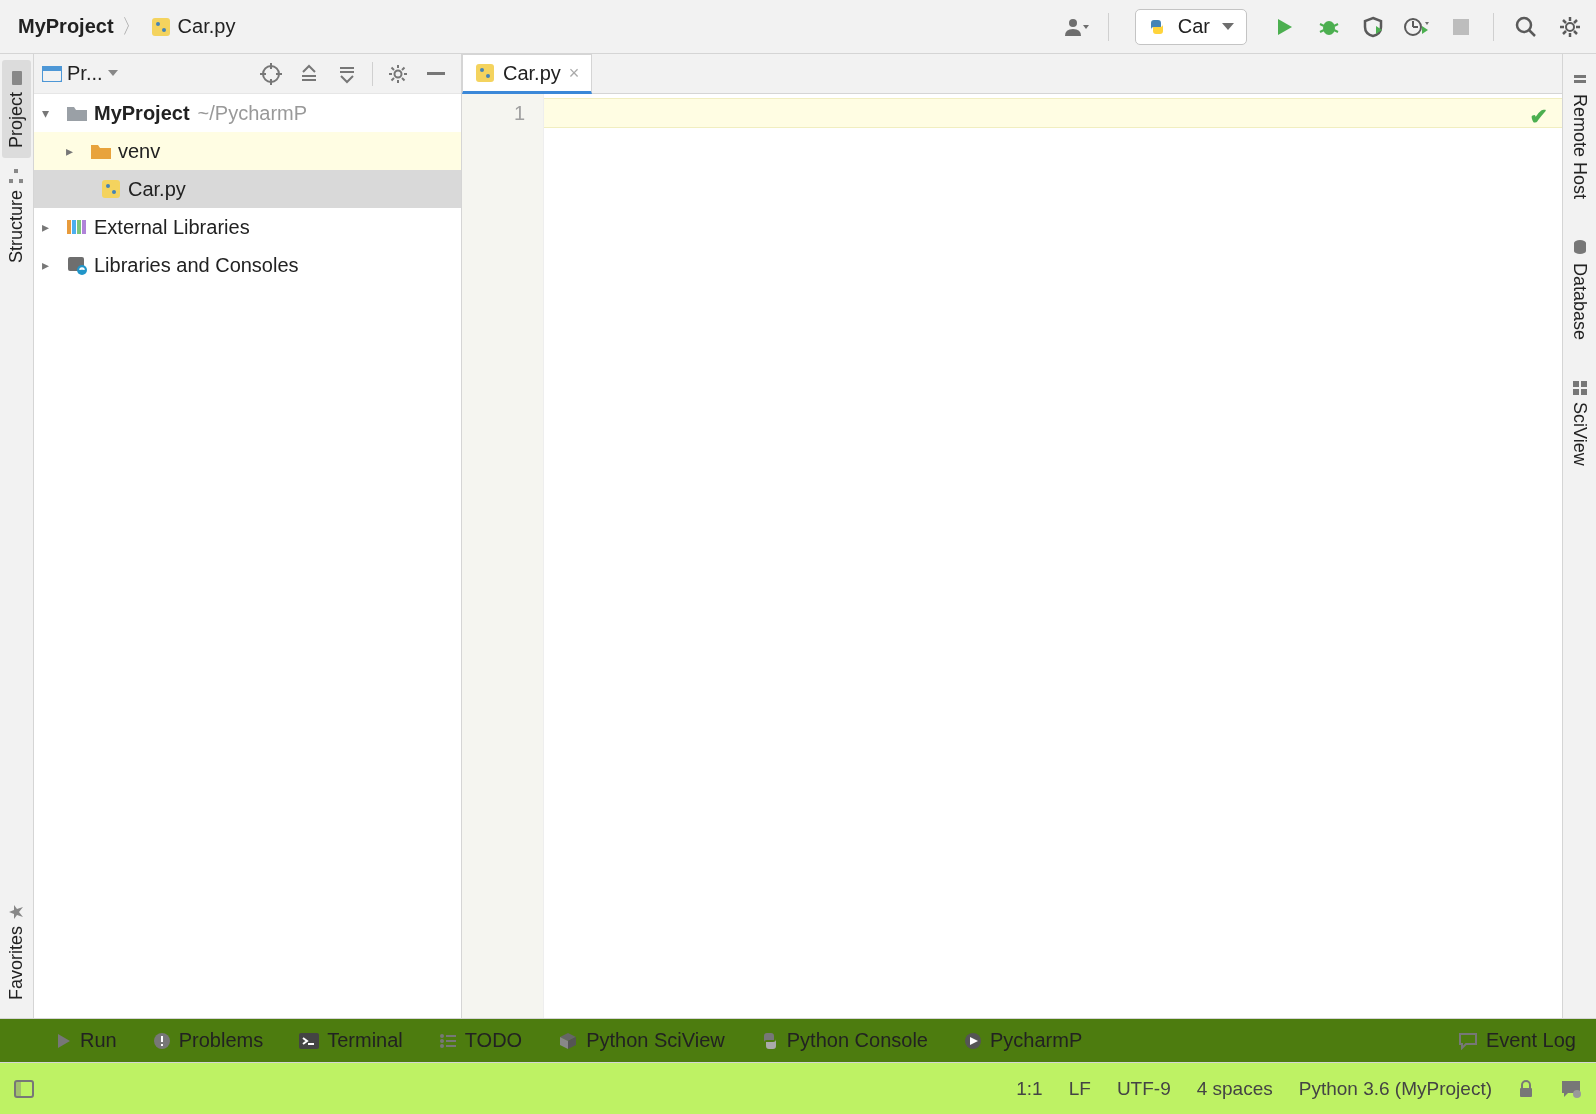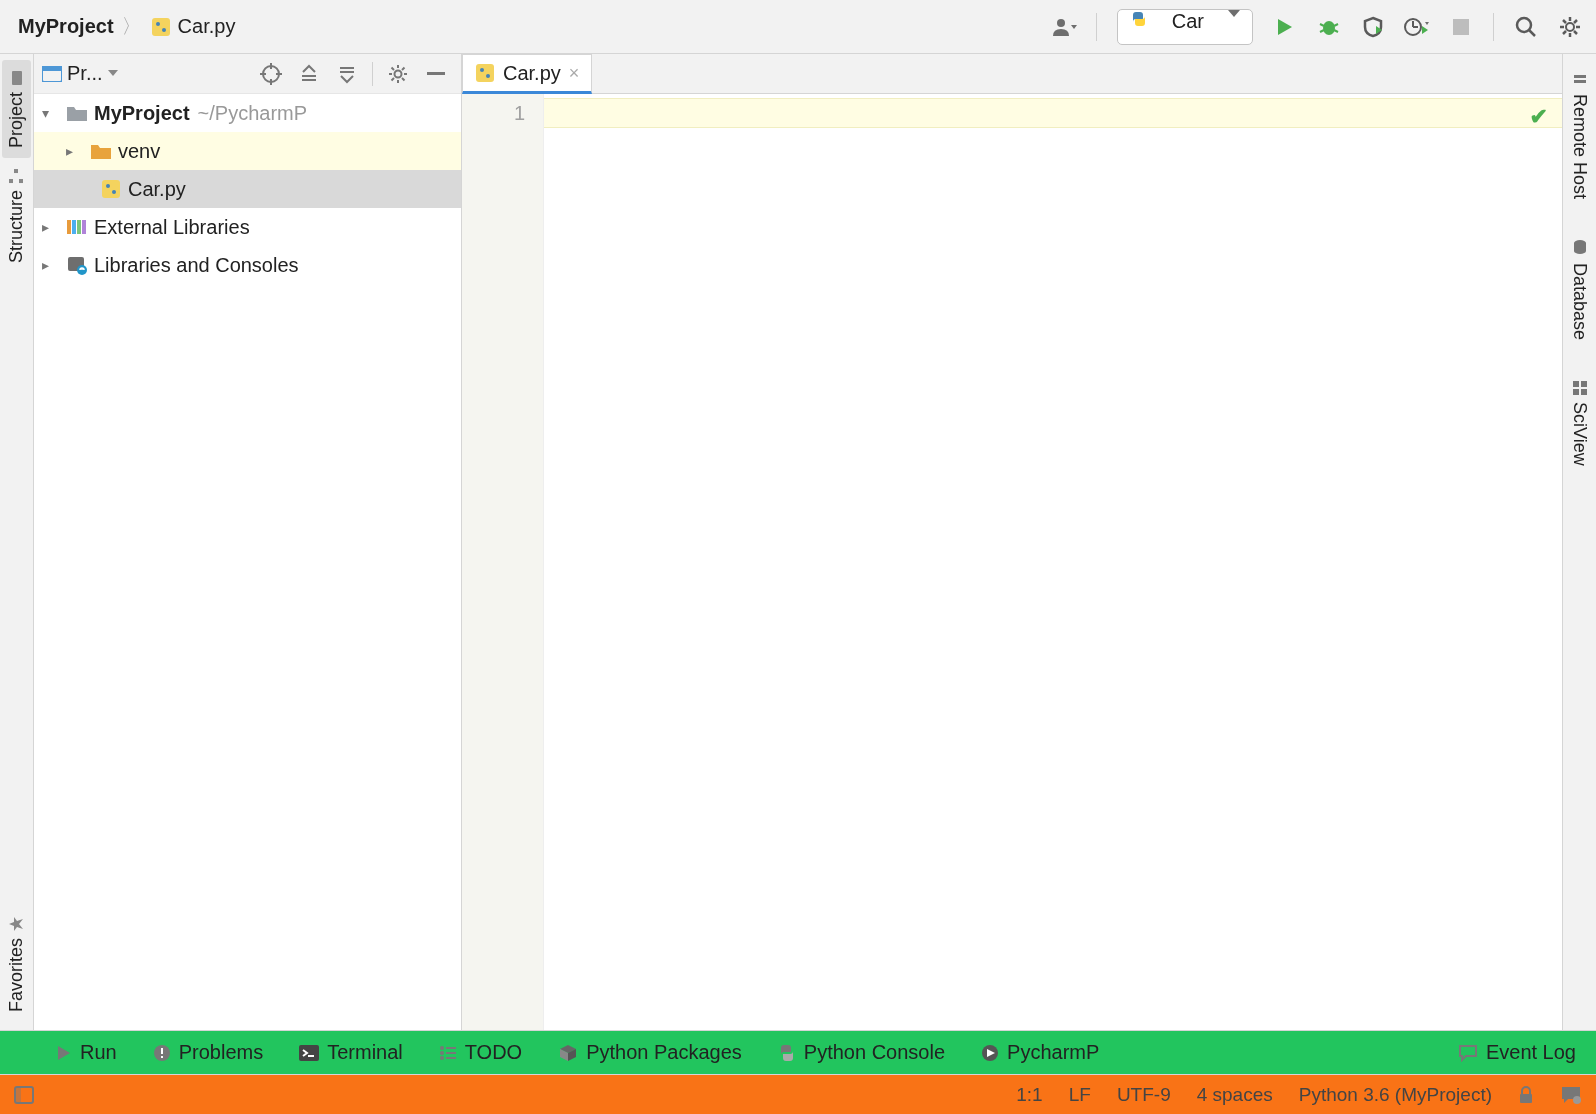--- a/index.html
+++ b/index.html
@@ -5,21 +5,21 @@
 *{margin:0;padding:0;box-sizing:border-box;font-family:-apple-system,BlinkMacSystemFont,"Segoe UI",sans-serif;-webkit-font-smoothing:antialiased}
 body{width:1596px;height:1114px;background:#f2f2f2;display:flex;flex-direction:column;overflow:hidden;font-size:20px;color:#222}
 .topbar{height:54px;display:flex;align-items:center;border-bottom:1px solid #d5d5d5;background:#f2f2f2;padding:0 8px}
 .breadcrumb{display:flex;align-items:center;gap:8px}
 .bc-proj{font-weight:700;padding-left:10px}
 .bc-sep{color:#ababab;font-size:20px}
 .bc-file{display:flex;align-items:center;gap:6px}
 .flex-spacer{flex:1}
 .topbar-right{display:flex;align-items:center;gap:8px}
 .tb-btn{width:36px;height:36px;display:flex;align-items:center;justify-content:center;border-radius:4px;cursor:pointer}
-.run-config{height:36px;border:1px solid #c4c4c4;border-radius:5px;background:#fff;display:flex;align-items:flex-start;gap:24px;padding:0 12px;margin:0 6px}
+.run-config{height:36px;border:1px solid #c4c4c4;border-radius:5px;background:#fff;display:flex;align-items:center;gap:12px;padding:0 12px;margin:0 12px}
 .tb-sep{width:1px;height:28px;background:#d0d0d0;margin:0 6px}
 .main{flex:1;display:flex;min-height:0}
 .left-rail{width:34px;background:#f2f2f2;border-right:1px solid #d5d5d5;display:flex;flex-direction:column;align-items:center;padding-top:6px}
 .rail-tab{writing-mode:vertical-rl;transform:rotate(180deg);padding:10px 4px;font-size:18px;display:flex;align-items:center;gap:6px;cursor:pointer}
 .rail-tab.active{background:#dcdcdc;border-radius:3px}
 .rail-tab.bottom{margin-top:auto;margin-bottom:8px}
 .proj-panel{width:428px;background:#fff;display:flex;flex-direction:column;border-right:1px solid #d5d5d5}
 .proj-header{height:40px;display:flex;align-items:center;gap:4px;padding:0 8px;border-bottom:1px solid #e6e6e6;background:#f2f2f2}
 .proj-title{display:flex;align-items:center;gap:5px;margin-right:auto}
 .ph-btn{width:34px;height:34px;display:flex;align-items:center;justify-content:center;cursor:pointer}
@@ -36,23 +36,23 @@
 .tab-strip{height:40px;display:flex;align-items:flex-end;background:#f2f2f2;border-bottom:1px solid #d5d5d5}
 .tab{height:40px;background:#fff;border:1px solid #d5d5d5;border-bottom:3px solid #3b88d8;display:flex;align-items:center;gap:8px;padding:0 12px;position:relative;top:1px}
 .tab-close{color:#aaa;font-size:18px;cursor:pointer}
 .editor-body{flex:1;display:flex;background:#fff;position:relative}
 .gutter{width:82px;background:#f5f5f0;border-right:1px solid #eee;color:#a0a0a0;text-align:right;padding:8px 18px 0 0;font-size:20px}
 .code-area{flex:1;background:#fff;position:relative}
 .current-line{position:absolute;top:4px;left:0;right:0;height:30px;background:#fffde3;border-top:1px solid #f1eec0;border-bottom:1px solid #f1eec0}
 .check-mark{position:absolute;top:10px;right:14px;color:#4caf50;font-size:22px;font-weight:bold}
 .right-rail{width:34px;background:#f2f2f2;border-left:1px solid #d5d5d5;display:flex;flex-direction:column;align-items:center;padding-top:10px;gap:24px}
 .rr-tab{writing-mode:vertical-rl;padding:8px 4px;font-size:18px;display:flex;align-items:center;gap:6px;cursor:pointer}
-.bottom-bar{height:44px;display:flex;align-items:center;gap:36px;border-top:1px solid #d5d5d5;padding:0 20px 0 56px;background:#22c55e;font-size:20px}
+.bottom-bar{height:44px;display:flex;align-items:center;gap:36px;border-top:1px solid #d5d5d5;padding:0 20px 0 56px;background:#4d7c0f;font-size:20px}
 .bb-item{display:flex;align-items:center;gap:8px;cursor:pointer}
-.status-bar{height:40px;display:flex;align-items:center;justify-content:flex-end;gap:26px;border-top:1px solid #d5d5d5;padding:0 14px;background:#f97316;font-size:19px;color:#444}
+.status-bar{height:52px;display:flex;align-items:center;justify-content:flex-end;gap:26px;border-top:1px solid #d5d5d5;padding:0 14px;background:#bef264;font-size:19px;color:#444}
 .status-left{margin-right:auto;display:flex;align-items:center}
 svg{display:block}
 </style>
 </head>
 <body>
 
 <div class="topbar">
   <div class="breadcrumb">
     <span class="bc-proj">MyProject</span>
     <span class="bc-sep">〉</span>
@@ -356,21 +356,21 @@
         <line x1="7" y1="13" x2="17" y2="13" stroke="#777" stroke-width="2"></line>
       </svg>
     <span>TODO</span>
   </div>
   <div class="bb-item">
     <svg width="20" height="18">
         <path d="M10 1 L18 5 L10 9 L2 5 Z" fill="#666"></path>
         <path d="M2 5 v8 l8 4 v-8 Z" fill="#888"></path>
         <path d="M18 5 v8 l-8 4 v-8 Z" fill="#555"></path>
       </svg>
-    <span>Python Packages</span>
+    <span>Python SciView</span>
   </div>
   <div class="bb-item">
     <svg width="18" height="18">
         <path d="M4 1 h6 q3 0 3 3 v4 h-7 q-3 0 -3 3 v-7 q0 -3 3 -3" fill="#777"></path>
         <path d="M14 17 h-6 q-3 0 -3 -3 v-4 h7 q3 0 3 -3 v7 q0 3 -3 3" fill="#aaa"></path>
       </svg>
     <span>Python Console</span>
   </div>
   <div class="bb-item">
     <svg width="18" height="18">

